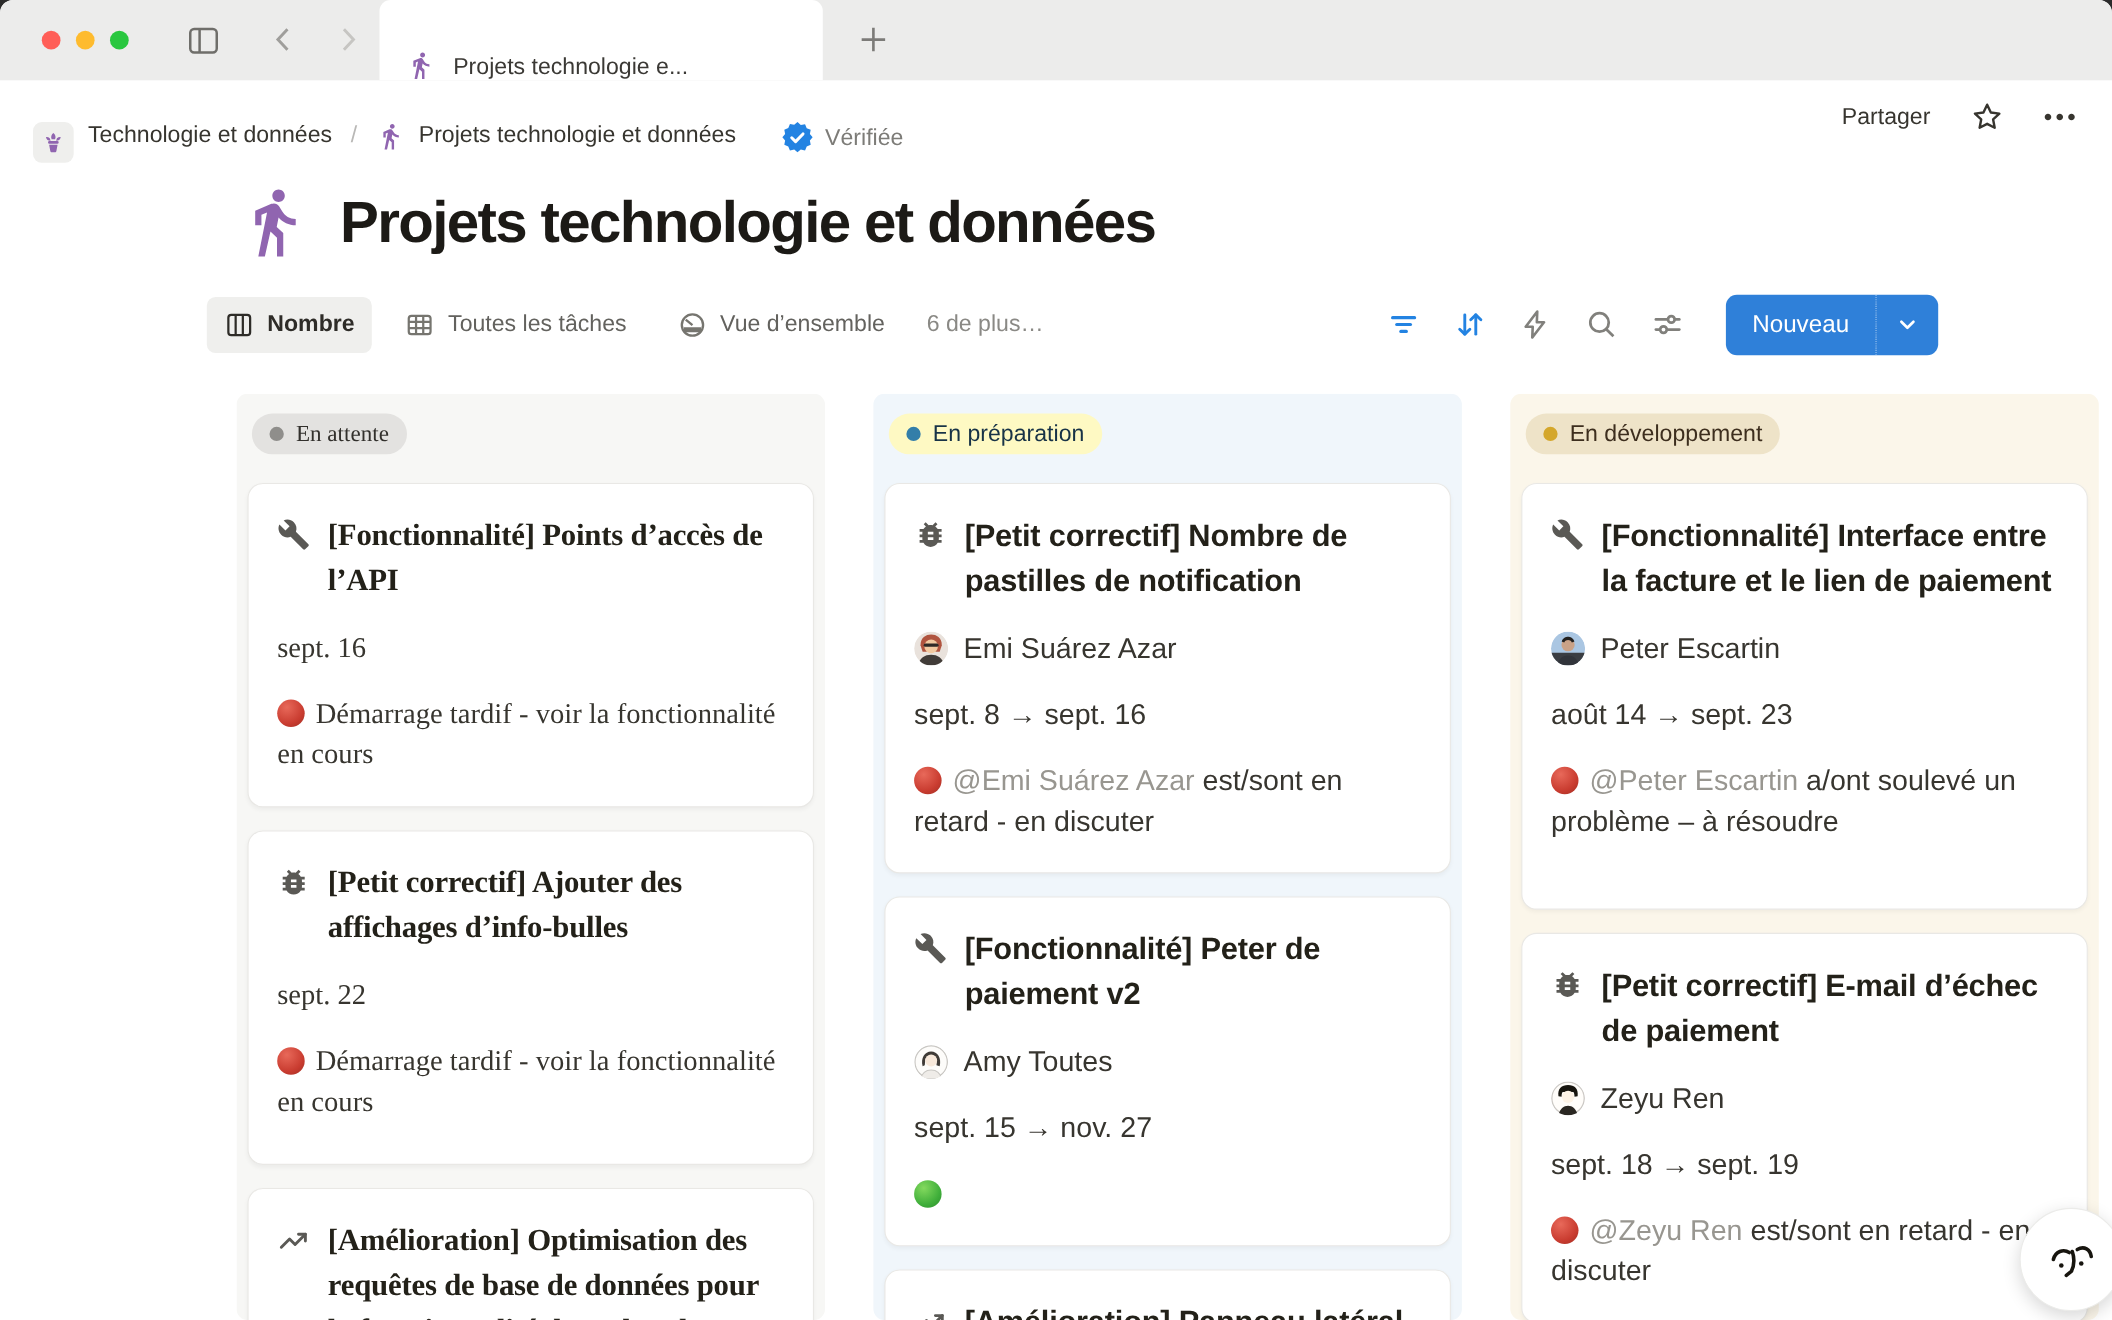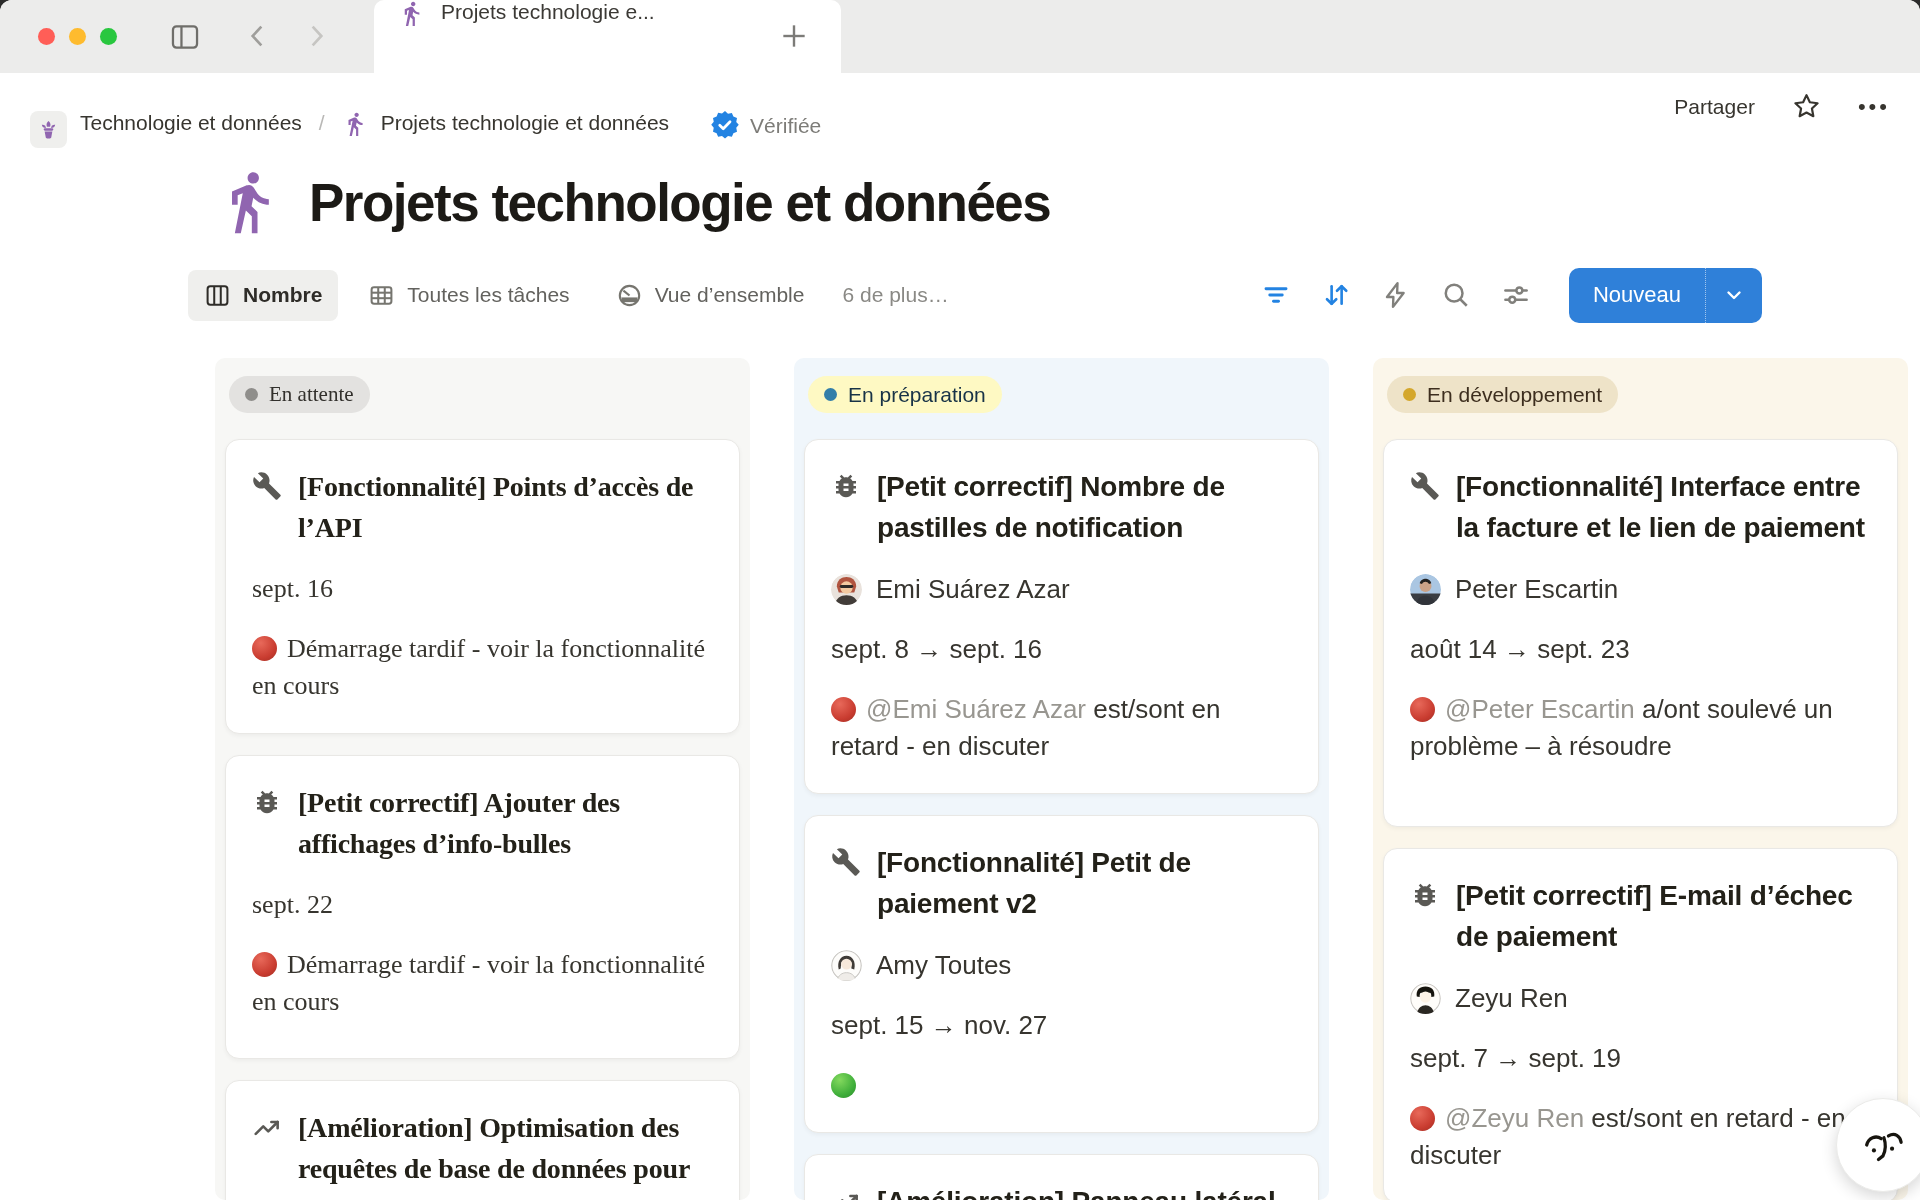--- a/index.html
+++ b/index.html
@@ -8,22 +8,22 @@
   .window { width:1920px; height:1200px; border-radius:12px 12px 0 0; overflow:hidden;
     background:#ffffff; display:flex; flex-direction:column; }
 
   
   .titlebar { position:relative; height:73px; background:#ececeb; flex:none; }
   .traffic { position:absolute; top:28px; left:38px; display:flex; gap:14px; }
   .traffic span { width:17px; height:17px; border-radius:50%; display:block; }
   .tl-red{background:#ff5e57;} .tl-yellow{background:#febb2e;} .tl-green{background:#29c73f;}
   .tb-icon { position:absolute; top:20px; color:#6f6e6a; }
   .pos-sidebar{left:168px;} .pos-back{left:242px; color:#9f9e9b;} .pos-fwd{left:300px; color:#c6c5c2;}
-  .tab { position:absolute; left:345px; top:0; width:467px; height:73px; background:#ffffff;
-    border-radius:10px 10px 0 0; display:flex; align-items:flex-start; padding:0 24px; gap:16px;margin-left:29px; }
+  .tab { position:absolute; left:345px; top:0; width:403px; height:73px; background:#ffffff;
+    border-radius:10px 10px 0 0; display:flex; align-items:flex-end; padding:0 24px; gap:16px; }
   .tab-title { font-size:21px; color:#3b3935; font-weight:500; white-space:nowrap; }
   .newtab { position:absolute; left:778px; top:20px; color:#7c7b78; }
 
   
   .crumbbar { height:67px; background:#fff; display:flex; align-items:center; padding:0 30px;
     flex:none; }
   .crumb-left { display:flex; align-items:flex-start; gap:13px;margin-top:46px; }
   .ts-icon { width:37px; height:37px; border-radius:8px; background:#efefed; display:flex;
     align-items:center; justify-content:center; }
   .crumb-txt { font-size:21px; color:#37352f; }
@@ -341,21 +341,21 @@
           <div class="card-row">sept. 8 → sept. 16</div>
           <div class="card-row"><span class="status-dot sd-red"></span><span class="mention">@Emi Suárez Azar</span> <span>est/sont en retard - en discuter</span></div>
         </div>
         <div class="card min-c2r2">
           <div class="card-title">
               <span class="ci">
             <svg width="30" height="30" viewBox="0 0 24 24" fill="currentColor">
                   <path d="M22.7 19l-9.1-9.1c.9-2.3.4-5-1.5-6.9-2-2-5-2.4-7.4-1.3L9 6 6 9 1.6 4.7C.4 7.1.9 10.1 2.9 12.1c1.9 1.9 4.6 2.4 6.9 1.5l9.1 9.1c.4.4 1 .4 1.4 0l2.3-2.3c.5-.4.5-1.1.1-1.4z"></path>
                 </svg>
               </span>
-            <span>[Fonctionnalité] Petit de paiement v2</span>
+            <span>[Fonctionnalité] Peter de paiement v2</span>
             </div>
           <div class="card-row assignee">
             <span class="avatar">
               <svg width="31" height="31" viewBox="0 0 32 32">
                   <circle cx="16" cy="16" r="15.2" fill="#fdfcfa" stroke="#c9c7c3" stroke-width="1.2"></circle>
                   <path d="M8 20c-2-8 2-14 8-14s10 6 8 14l-3-1 .4-6-10.8-.4L10 19z" fill="#3f3b37"></path>
                   <circle cx="16" cy="14.6" r="5.6" fill="#f7e8da"></circle>
                   <path d="M6 32c1.4-6 5.4-8.6 10-8.6s8.6 2.6 10 8.6z" fill="#efece8" stroke="#c9c7c3" stroke-width="1"></path>
                 </svg>
               </span>
@@ -422,21 +422,21 @@
               <svg width="31" height="31" viewBox="0 0 32 32">
                   <circle cx="16" cy="16" r="15.2" fill="#fffdfa" stroke="#ccc9c5" stroke-width="1.2"></circle>
                   <path d="M7 14C6 7 10 3.5 16 3.5S26 7 25 14l-3 .4c.2-4-1.6-6.4-6-6.4s-6.2 2.4-6 6.4z" fill="#17150f"></path>
                   <path d="M8 10l3-4 2 2 3-3 3 3 2-2 3 4z" fill="#17150f"></path>
                   <circle cx="16" cy="14.6" r="5.8" fill="#fdf3e6"></circle>
                   <path d="M7 32c1.2-6.2 5-9 9-9s7.8 2.8 9 9z" fill="#2a2722"></path>
                 </svg>
               </span>
             <span>Zeyu Ren</span>
             </div>
-          <div class="card-row">sept. 7 → sept. 19</div>
+          <div class="card-row">sept. 18 → sept. 19</div>
           <div class="card-row"><span class="status-dot sd-red"></span><span class="mention">@Zeyu Ren</span> <span>est/sont en retard - en discuter</span></div>
         </div>
 
       </div>
     </div>
 
   </div>
 </div>
 
 <div class="ai-fab">

